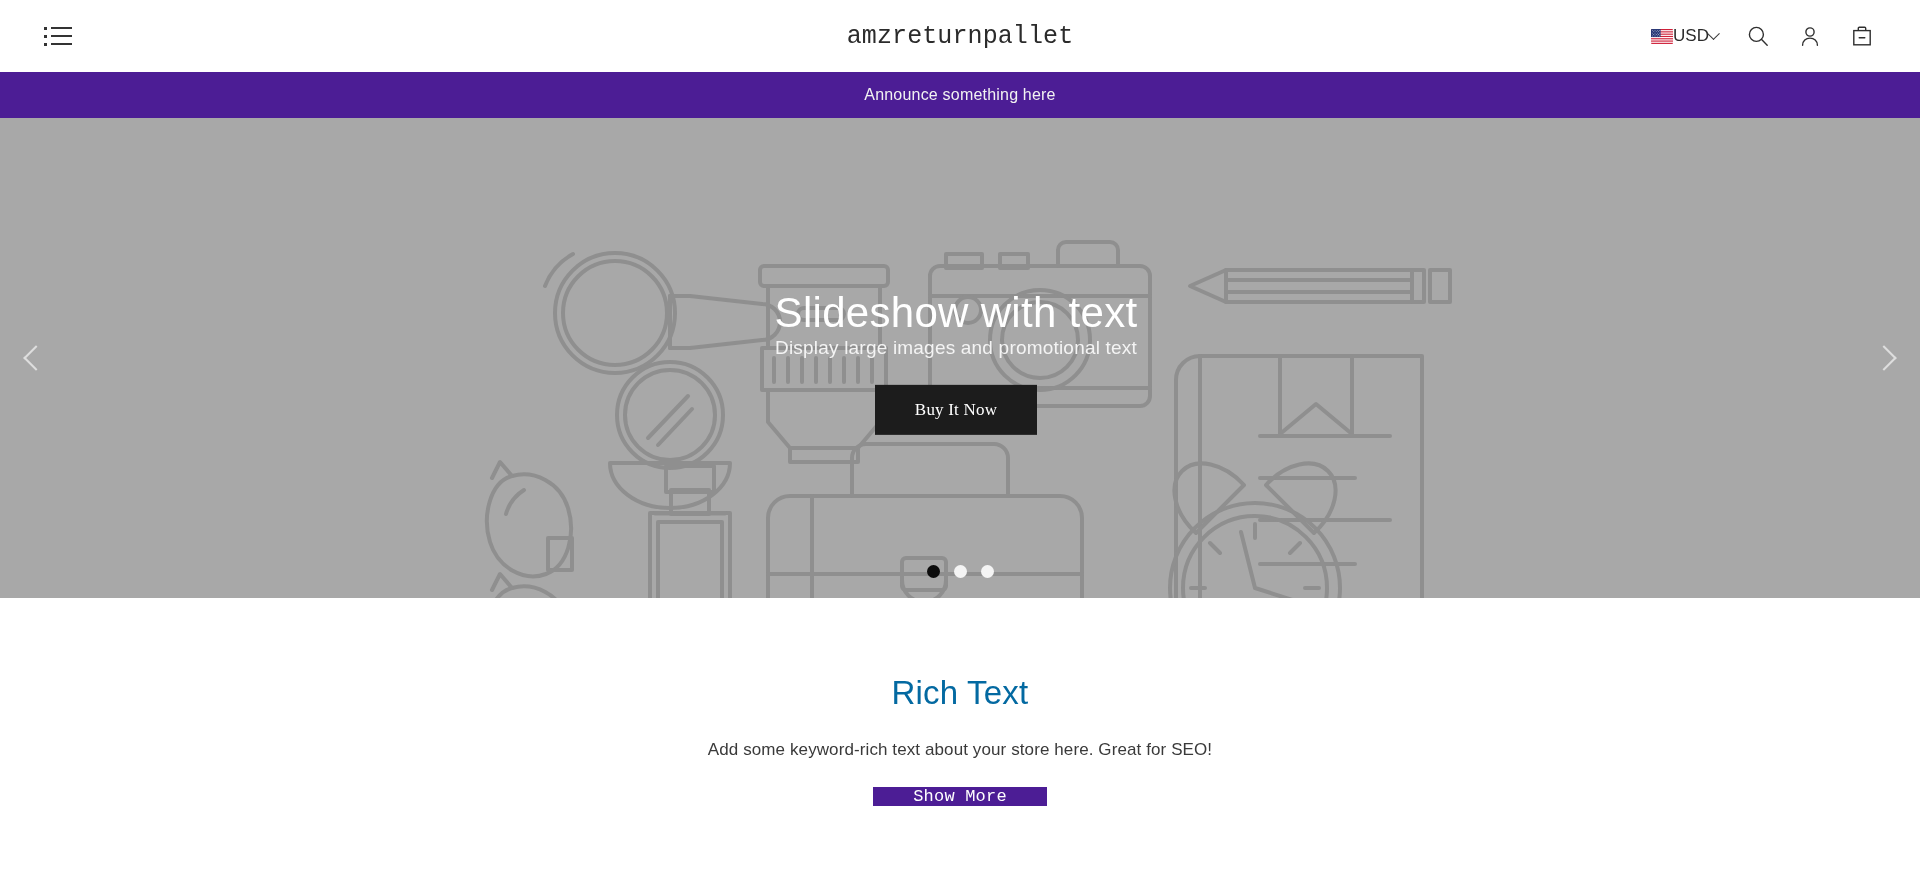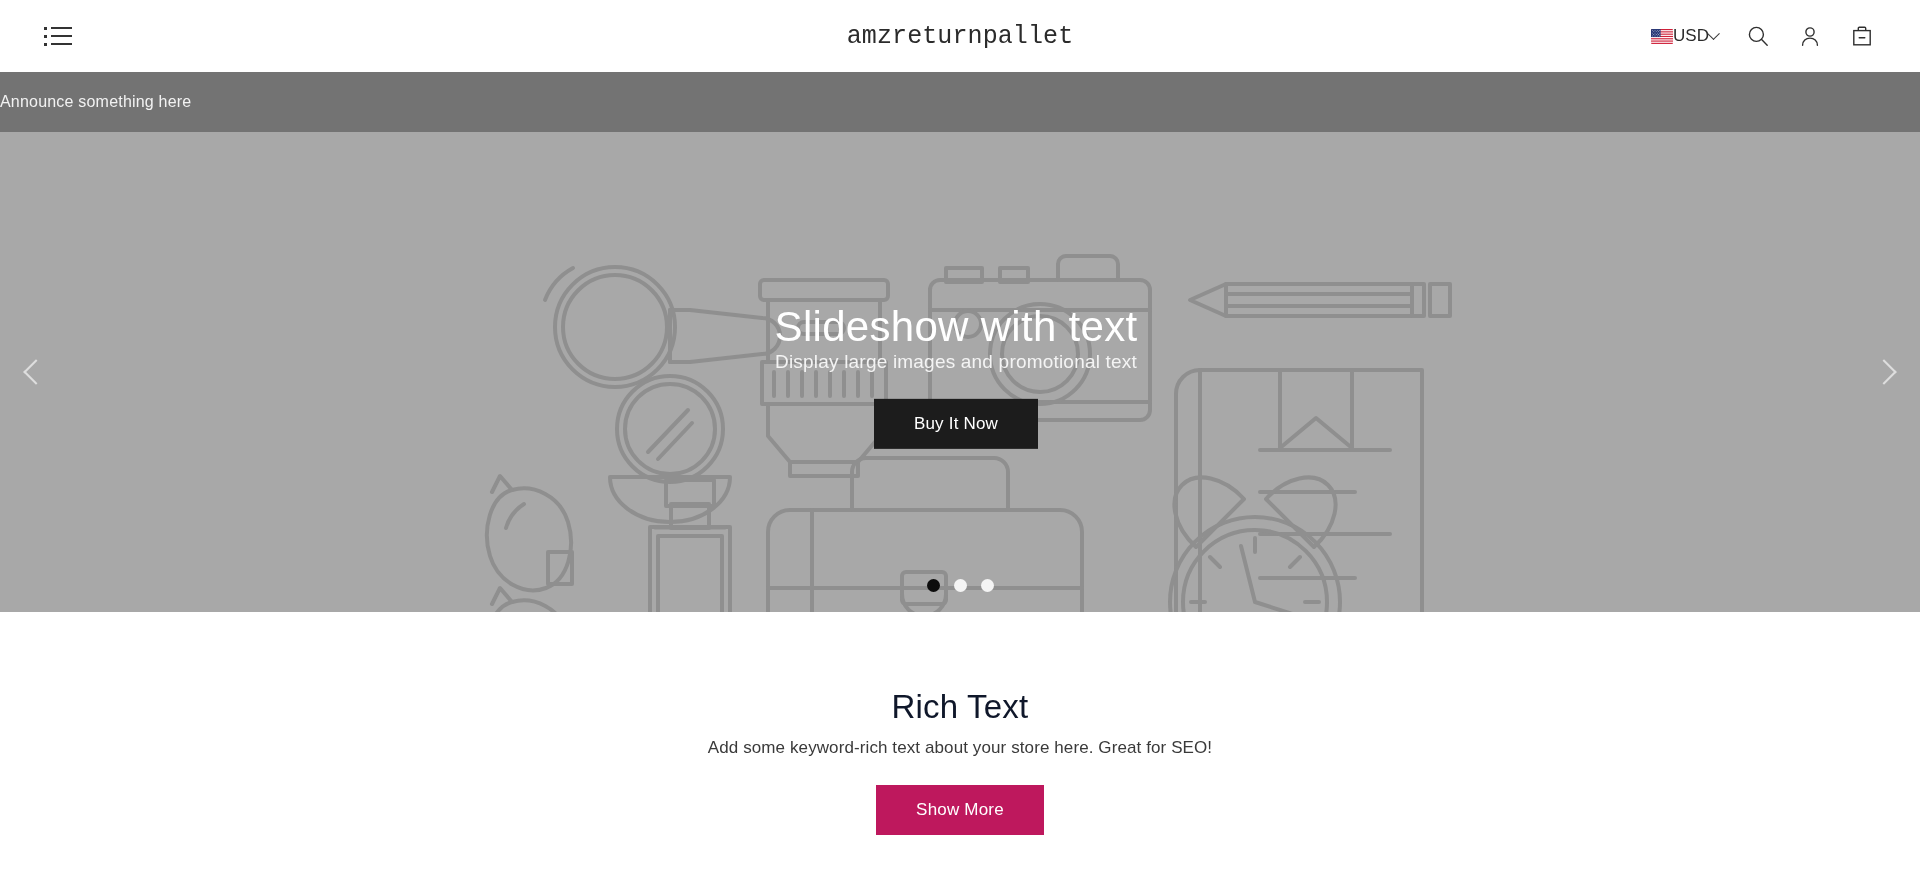--- a/index.html
+++ b/index.html
@@ -110,25 +110,25 @@
     justify-content: center;
     background: none;
     border: none;
     cursor: pointer;
     margin-left: 8px;
   }
   .icon-button svg { display: block; }
 
   
   .announcement-bar {
-    height: 60px;
-    background: #737373;
-    display: flex;
-    align-items: center;
-    justify-content: flex-start;
+    height: 46px;
+    background: #4c1d95;
+    display: flex;
+    align-items: center;
+    justify-content: center;
   }
   .announcement-text {
     color: #f2f2f2;
     font-size: 16px;
     letter-spacing: 0.2px;
   }
 
   
   .slideshow {
     position: relative;
@@ -170,21 +170,21 @@
     font-weight: 400;
     color: #f4f4f4;
     letter-spacing: 0.2px;
   }
   .slide-cta {
     display: inline-block;
     margin-top: 26px;
     background: #1c1c1c;
     color: #ffffff;
     font-size: 17px;
-    font-family: Liberation Sans, sans-serif;
+    font-family: Liberation Serif, serif;
     border: none;
     padding: 15px 40px;
     cursor: pointer;
     letter-spacing: 0.2px;
   }
 
   .slide-arrow {
     position: absolute;
     top: 50%;
     transform: translateY(-50%);
@@ -233,38 +233,38 @@
 
   
   .rich-text-section {
     background: #ffffff;
     padding: 76px 20px 0;
     text-align: center;
   }
   .rich-text-heading {
     font-size: 33px;
     font-weight: 400;
-    color: #0f172a;
+    color: #0369a1;
     letter-spacing: 0.2px;
   }
   .rich-text-body {
-    margin-top: 12px;
+    margin-top: 28px;
     font-size: 17px;
     color: #3a3a3a;
     letter-spacing: 0.1px;
   }
   .rich-text-cta {
     display: inline-block;
     margin-top: 27px;
-    background: #be185d;
+    background: #4c1d95;
     color: #ffffff;
     font-size: 17px;
-    font-family: Liberation Sans, sans-serif;
-    border: none;
-    padding: 15px 40px;
+    font-family: Liberation Mono, monospace;
+    border: none;
+    padding: 0 40px;
     cursor: pointer;
     letter-spacing: 0.2px;
   }
 </style>
 </head>
 <body>
 
 <header class="site-header">
 
   <button class="menu-button">

